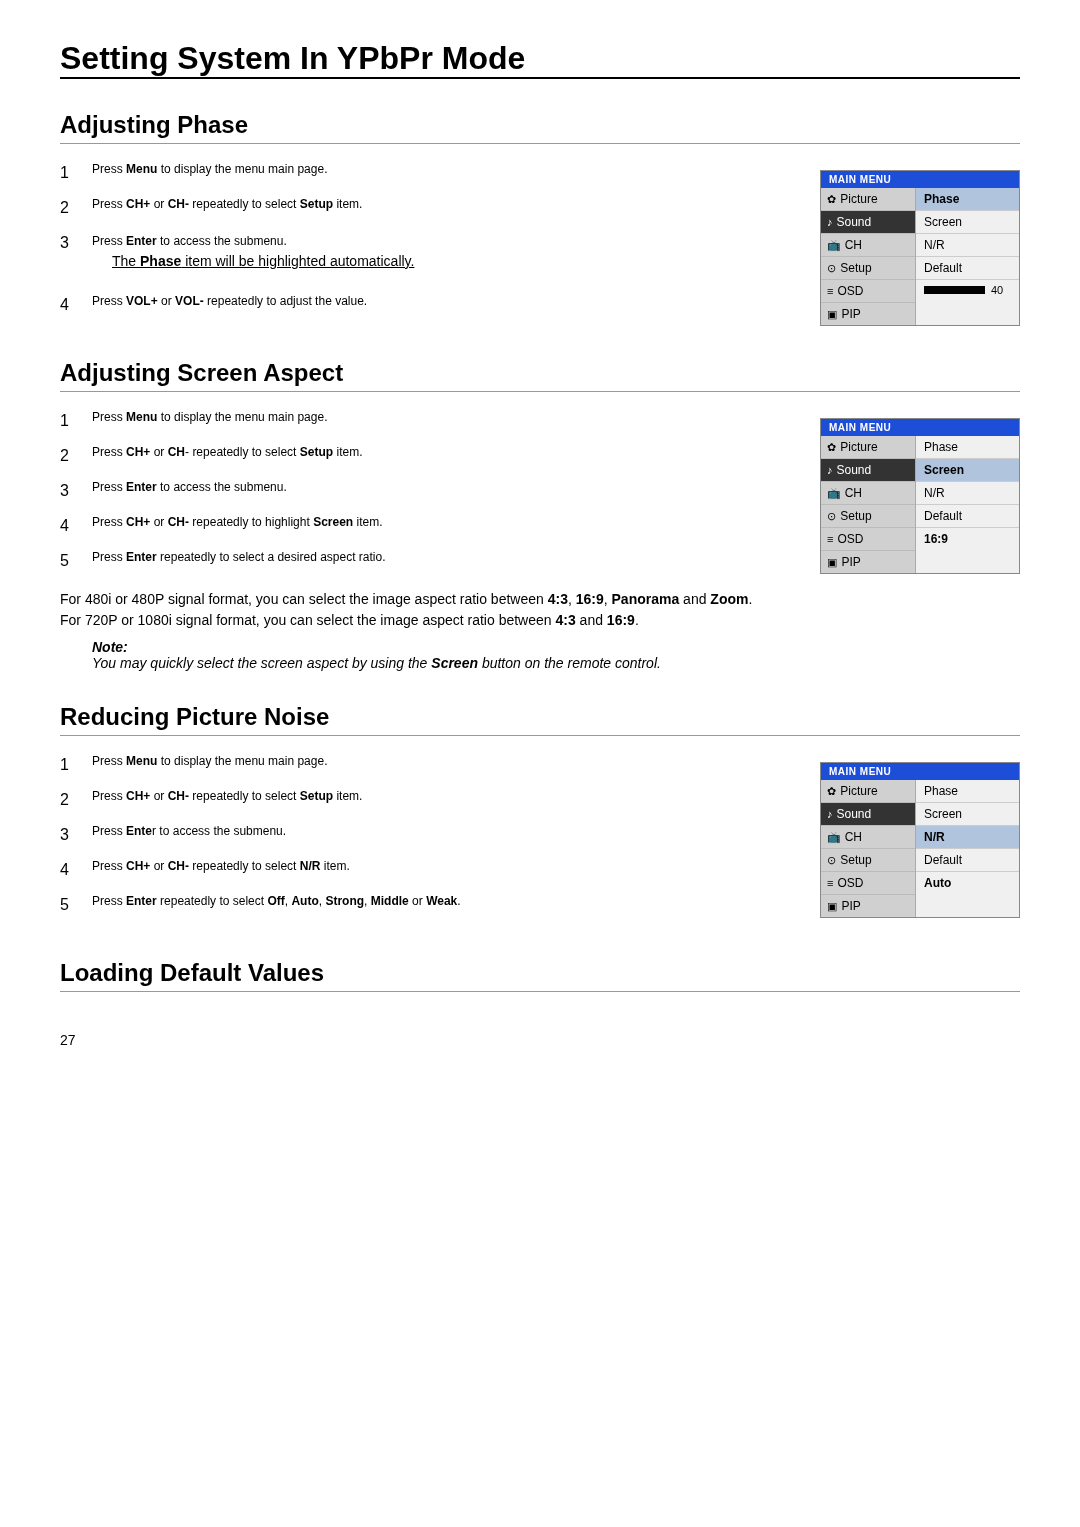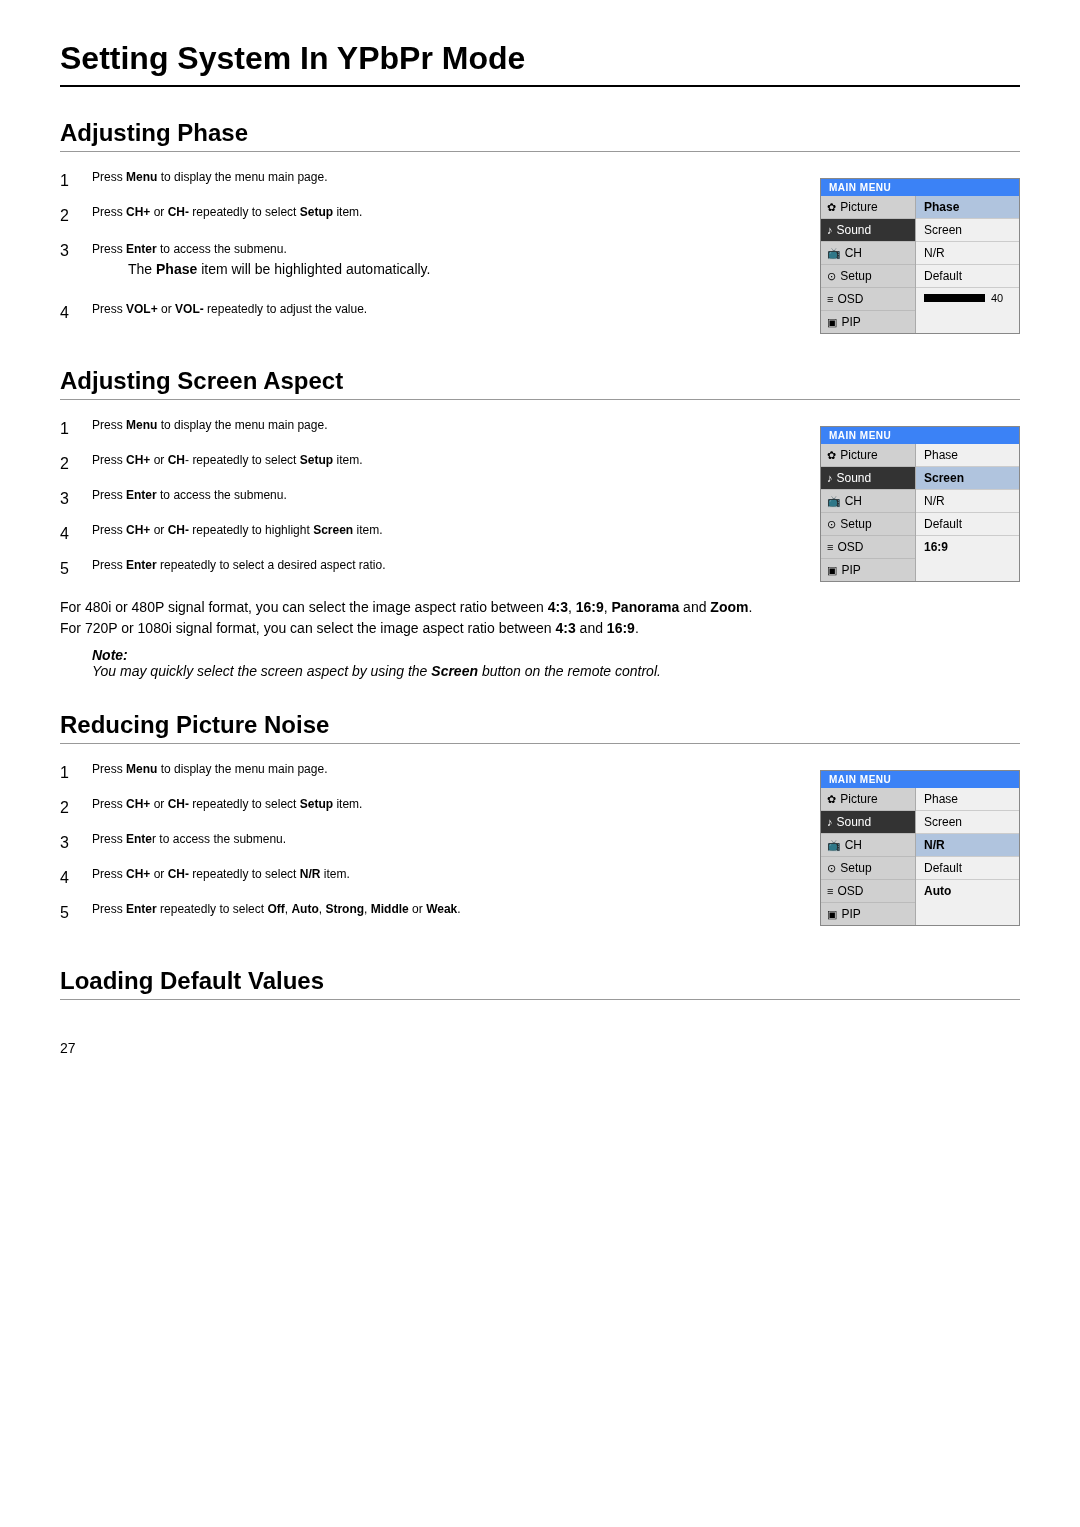--- a/index.html
+++ b/index.html
@@ -9,21 +9,20 @@
       font-size: 14px;
       color: #000;
       width: 1080px;
       min-height: 1527px;
       padding: 40px 60px 60px 60px;
     }
     h1.page-title {
       font-size: 32px;
       font-weight: bold;
       border-bottom: 2px solid #000;
-      padding-bottom: 8px;
       margin-bottom: 28px;
     }
     h2.section-title {
       font-size: 24px;
       font-weight: bold;
       border-bottom: 1.5px solid #999;
       padding-bottom: 4px;
       margin-bottom: 16px;
       margin-top: 32px;
     }
@@ -52,24 +51,25 @@
       margin-top: 1px;
     }
     .step-text {
       font-size: 12px;
       line-height: 1.5;
     }
     .step-text b {
       font-weight: bold;
     }
     .step-sub {
-      margin-left: 36px;
+      margin-left: 20px;
       margin-bottom: 10px;
       font-size: 14px;
       line-height: 1.5;
+      text-decoration: underline;
     }
     .note-block {
       margin-left: 32px;
       margin-top: 8px;
       font-size: 14px;
     }
     .note-block .note-label {
       font-style: italic;
       font-weight: bold;
     }
@@ -81,21 +81,21 @@
     .menu-box {
       border: 1.5px solid #888;
       background: #e8e8e8;
       width: 200px;
       min-width: 200px;
       font-size: 12px;
       flex-shrink: 0;
       margin-top: 10px;
     }
     .menu-header {
-      background: #3b82f6;
+      background: #1d4ed8;
       color: #fff;
       font-size: 10px;
       font-weight: bold;
       padding: 3px 8px;
       letter-spacing: 0.5px;
     }
     .menu-body {
       display: flex;
     }
     .menu-left {

